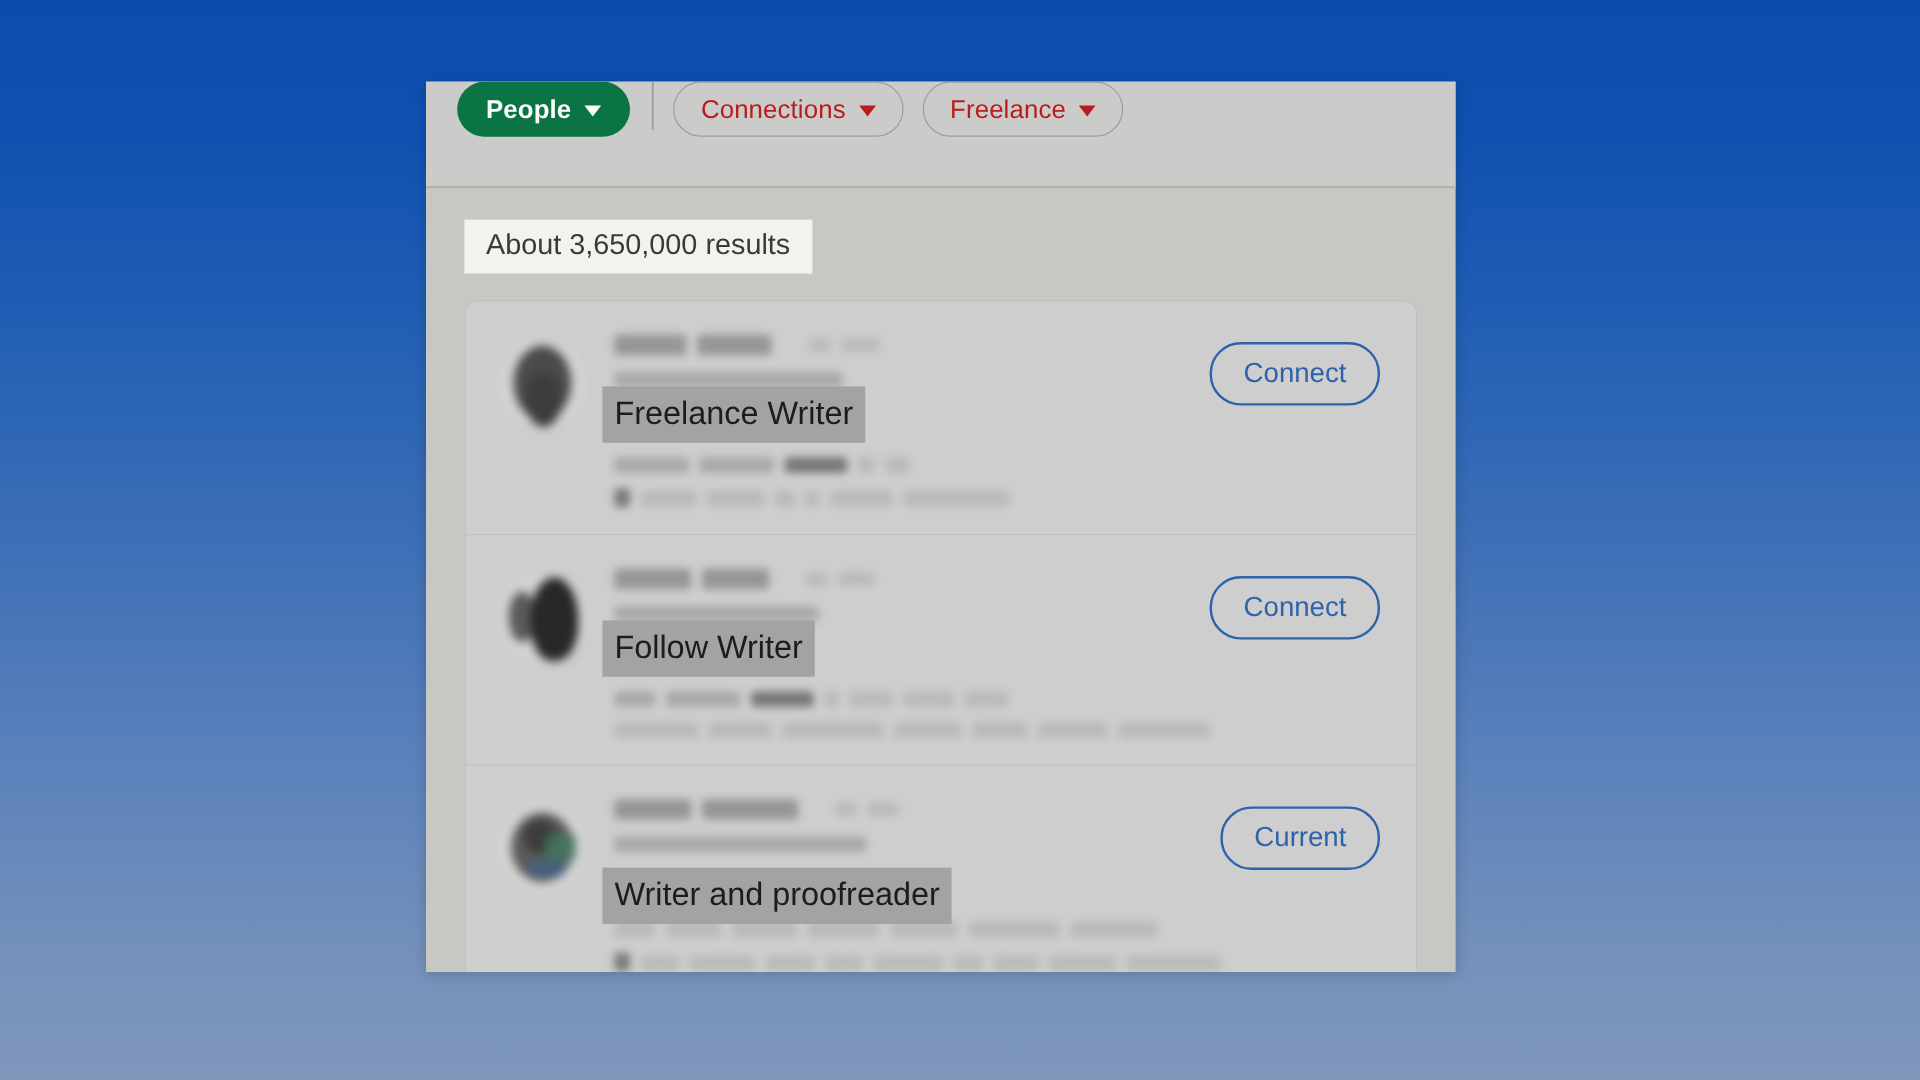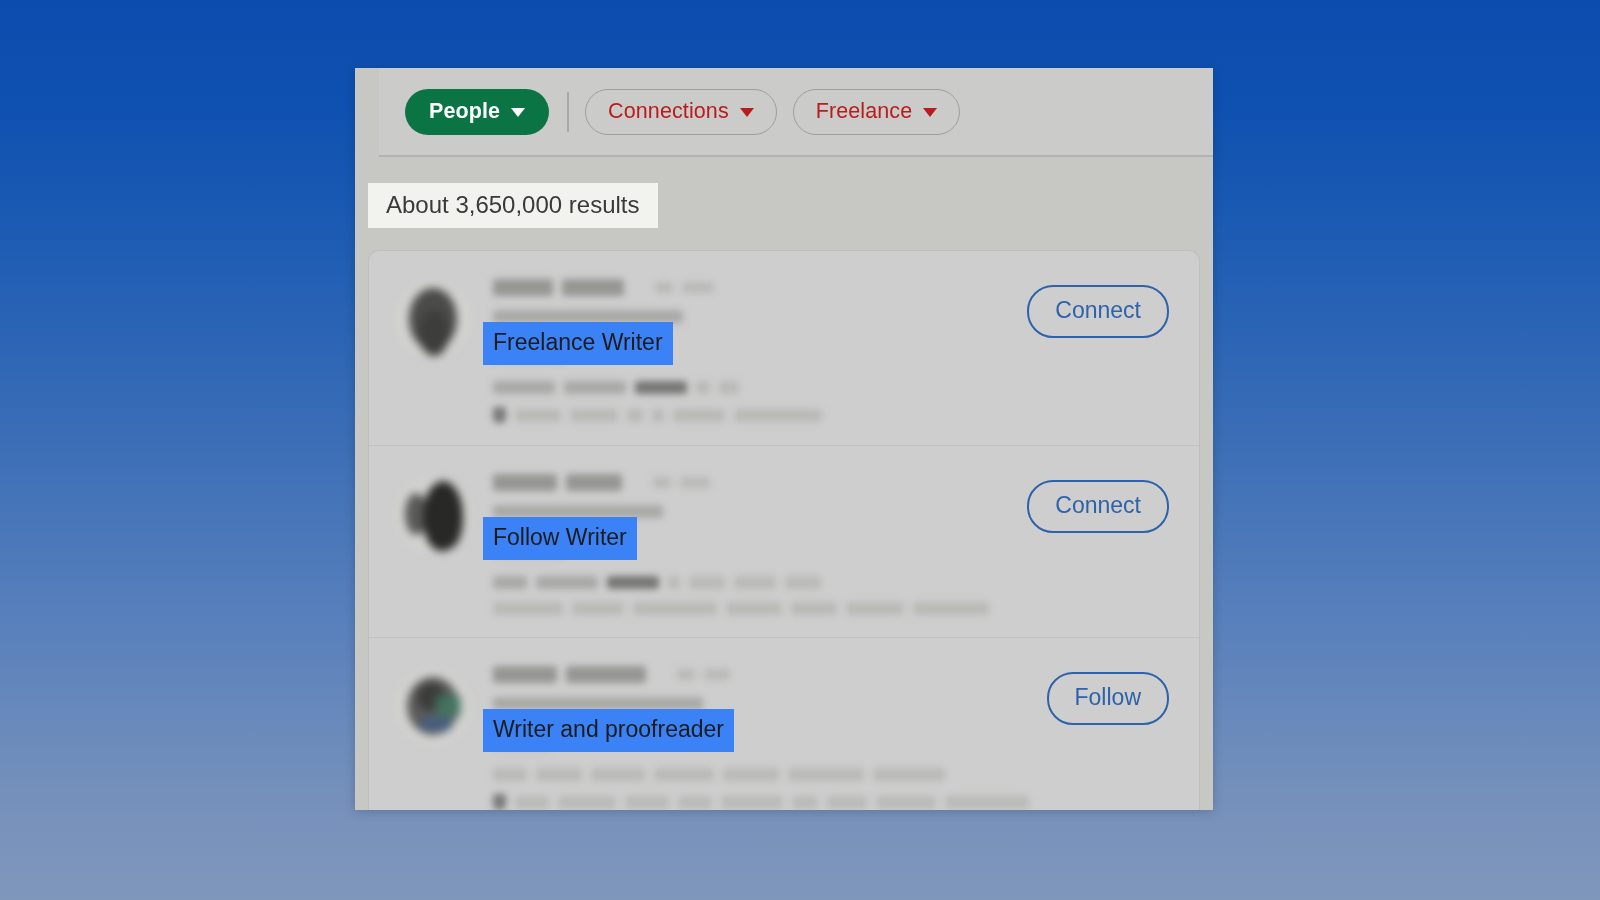--- a/index.html
+++ b/index.html
@@ -35,24 +35,23 @@
     overflow: hidden;
     box-shadow: 0 2px 10px rgba(0,0,0,0.18);
   }
 
   
   #filter-bar {
     position: relative;
     height: 89px;
     background: #cbcbc9;
     display: flex;
-    align-items: center;
+    align-items: flex-start;
     padding-left: 26px;
     border-bottom: 2px solid #b3b3b1;
-    margin-left: 24px;
   }
 
   .pill {
     display: inline-flex;
     align-items: center;
     gap: 11px;
     height: 46px;
     padding: 0 22px;
     border-radius: 26px;
     font-size: 21.5px;
@@ -92,21 +91,21 @@
     background: #a8a8a6;
     margin: 0 16px 0 18px;
     flex: none;
   }
 
   .pill-gap { width: 16px; flex: none; }
 
   
   #results-area {
     position: relative;
-    padding: 0 13px;
+    padding: 0 32px;
   }
 
   #result-count-wrap {
     margin-top: 26px;
     margin-left: 0;
     display: inline-block;
   }
 
   #result-count {
     display: inline-block;
@@ -192,23 +191,23 @@
     width: 13px; height: 16px;
     background: #6a6a68;
     border-radius: 2px 2px 5px 5px;
     opacity: .85;
     flex: none;
   }
 
   
   .headline-highlight {
     position: absolute;
-    background: #3b82f6;
+    background: #a3a3a3;
     color: #1c1c1c;
-    font-size: 23px;
+    font-size: 27px;
     line-height: 1;
     padding: 9px 10px 11px 10px;
     white-space: nowrap;
     z-index: 5;
   }
 
   
   .action-btn {
     flex: none;
     align-self: flex-start;
@@ -408,21 +407,21 @@
             <span class="chunk light" style="width:58px;"></span>
             <span class="chunk light" style="width:44px;"></span>
             <span class="chunk light" style="width:34px;"></span>
             <span class="chunk light" style="width:62px;"></span>
             <span class="chunk light" style="width:26px;"></span>
             <span class="chunk light" style="width:40px;"></span>
             <span class="chunk light" style="width:60px;"></span>
             <span class="chunk light" style="width:84px;"></span>
           </div>
 
-          <div class="headline-highlight" style="left:-10px;top:45px;">Writer and proofreader</div>
-        </div>
-
-        <button class="action-btn">Follow</button>
+          <div class="headline-highlight" style="left:-10px;top:59px;">Writer and proofreader</div>
+        </div>
+
+        <button class="action-btn">Current</button>
       </div>
 
     </div>
   </div>
 </div>
 
 </body></html>

